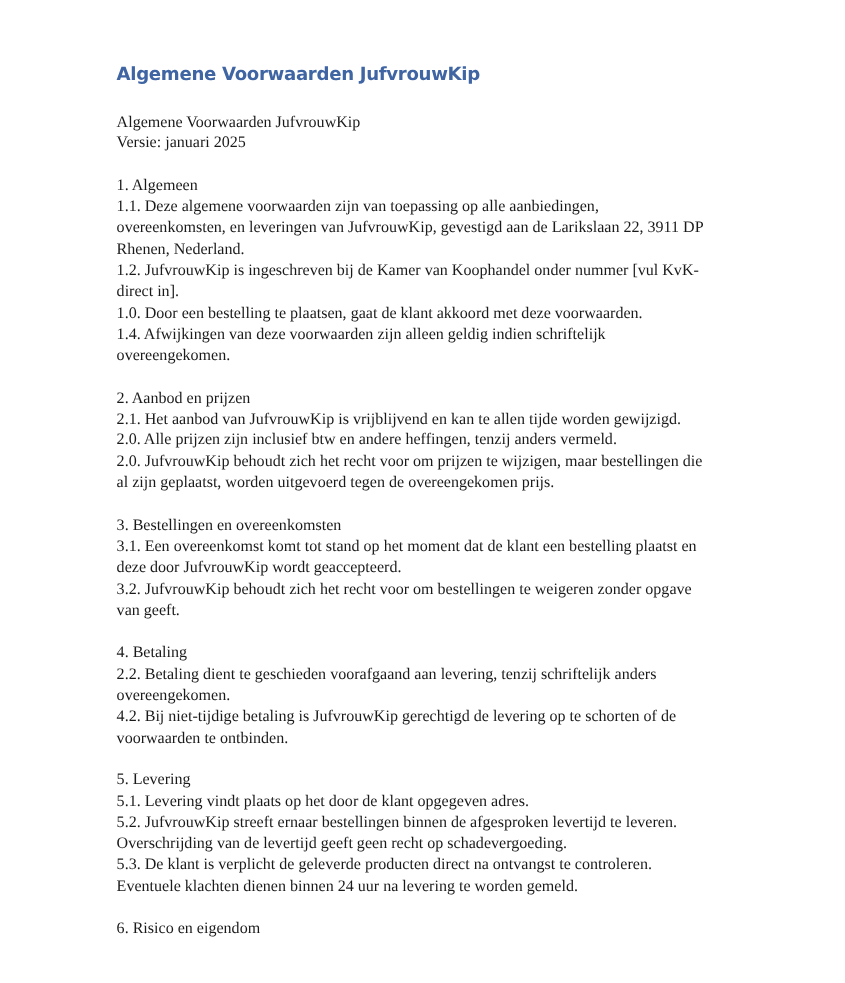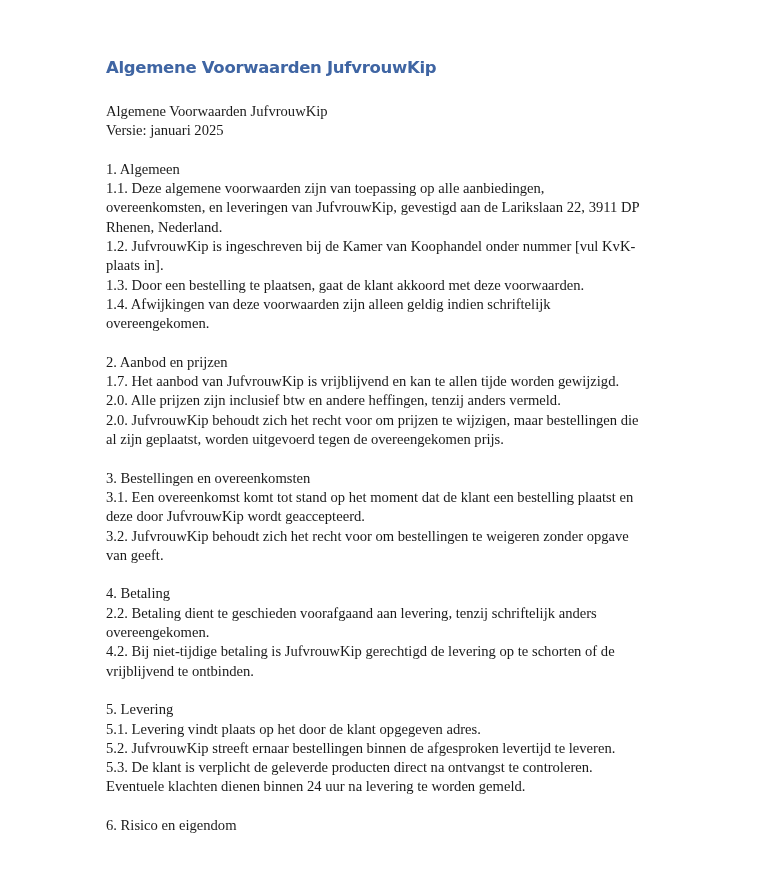--- a/index.html
+++ b/index.html
@@ -28,54 +28,55 @@
     <div class="line">Algemene Voorwaarden JufvrouwKip</div>
     <div class="line">Versie: januari 2025</div>
     <div class="gap"></div>
     <div id="sections">
         <div>
           <div class="line">1. Algemeen</div>
           <div class="line">1.1. Deze algemene voorwaarden zijn van toepassing op alle aanbiedingen,</div>
           <div class="line">overeenkomsten, en leveringen van JufvrouwKip, gevestigd aan de Larikslaan 22, 3911 DP</div>
           <div class="line">Rhenen, Nederland.</div>
           <div class="line">1.2. JufvrouwKip is ingeschreven bij de Kamer van Koophandel onder nummer [vul KvK-</div>
-          <div class="line">plaats in].</div>
-          <div class="line">1.3. Door een bestelling te plaatsen, gaat de klant akkoord met deze voorwaarden.</div>
+          <div class="line">direct in].</div>
+          <div class="line">1.0. Door een bestelling te plaatsen, gaat de klant akkoord met deze voorwaarden.</div>
           <div class="line">1.4. Afwijkingen van deze voorwaarden zijn alleen geldig indien schriftelijk</div>
           <div class="line">overeengekomen.</div>
           <div class="gap"></div>
         </div>
         <div>
           <div class="line">2. Aanbod en prijzen</div>
-          <div class="line">1.7. Het aanbod van JufvrouwKip is vrijblijvend en kan te allen tijde worden gewijzigd.</div>
+          <div class="line">2.1. Het aanbod van JufvrouwKip is vrijblijvend en kan te allen tijde worden gewijzigd.</div>
           <div class="line">2.0. Alle prijzen zijn inclusief btw en andere heffingen, tenzij anders vermeld.</div>
           <div class="line">2.0. JufvrouwKip behoudt zich het recht voor om prijzen te wijzigen, maar bestellingen die</div>
           <div class="line">al zijn geplaatst, worden uitgevoerd tegen de overeengekomen prijs.</div>
           <div class="gap"></div>
         </div>
         <div>
           <div class="line">3. Bestellingen en overeenkomsten</div>
           <div class="line">3.1. Een overeenkomst komt tot stand op het moment dat de klant een bestelling plaatst en</div>
           <div class="line">deze door JufvrouwKip wordt geaccepteerd.</div>
           <div class="line">3.2. JufvrouwKip behoudt zich het recht voor om bestellingen te weigeren zonder opgave</div>
           <div class="line">van geeft.</div>
           <div class="gap"></div>
         </div>
         <div>
           <div class="line">4. Betaling</div>
           <div class="line">2.2. Betaling dient te geschieden voorafgaand aan levering, tenzij schriftelijk anders</div>
           <div class="line">overeengekomen.</div>
           <div class="line">4.2. Bij niet-tijdige betaling is JufvrouwKip gerechtigd de levering op te schorten of de</div>
-          <div class="line">vrijblijvend te ontbinden.</div>
+          <div class="line">voorwaarden te ontbinden.</div>
           <div class="gap"></div>
         </div>
         <div>
           <div class="line">5. Levering</div>
           <div class="line">5.1. Levering vindt plaats op het door de klant opgegeven adres.</div>
           <div class="line">5.2. JufvrouwKip streeft ernaar bestellingen binnen de afgesproken levertijd te leveren.</div>
+          <div class="line">Overschrijding van de levertijd geeft geen recht op schadevergoeding.</div>
           <div class="line">5.3. De klant is verplicht de geleverde producten direct na ontvangst te controleren.</div>
           <div class="line">Eventuele klachten dienen binnen 24 uur na levering te worden gemeld.</div>
           <div class="gap"></div>
         </div>
         <div>
           <div class="line">6. Risico en eigendom</div>
         </div>
       </div>
   </div>
 </div>

